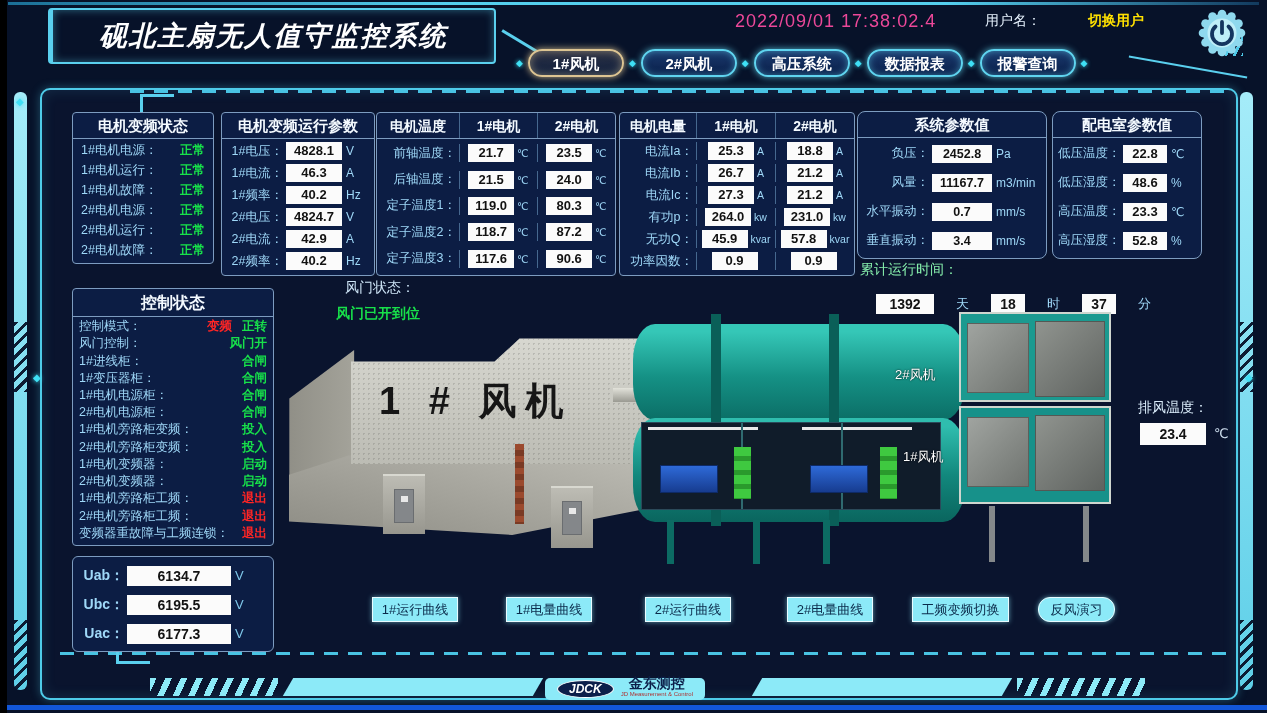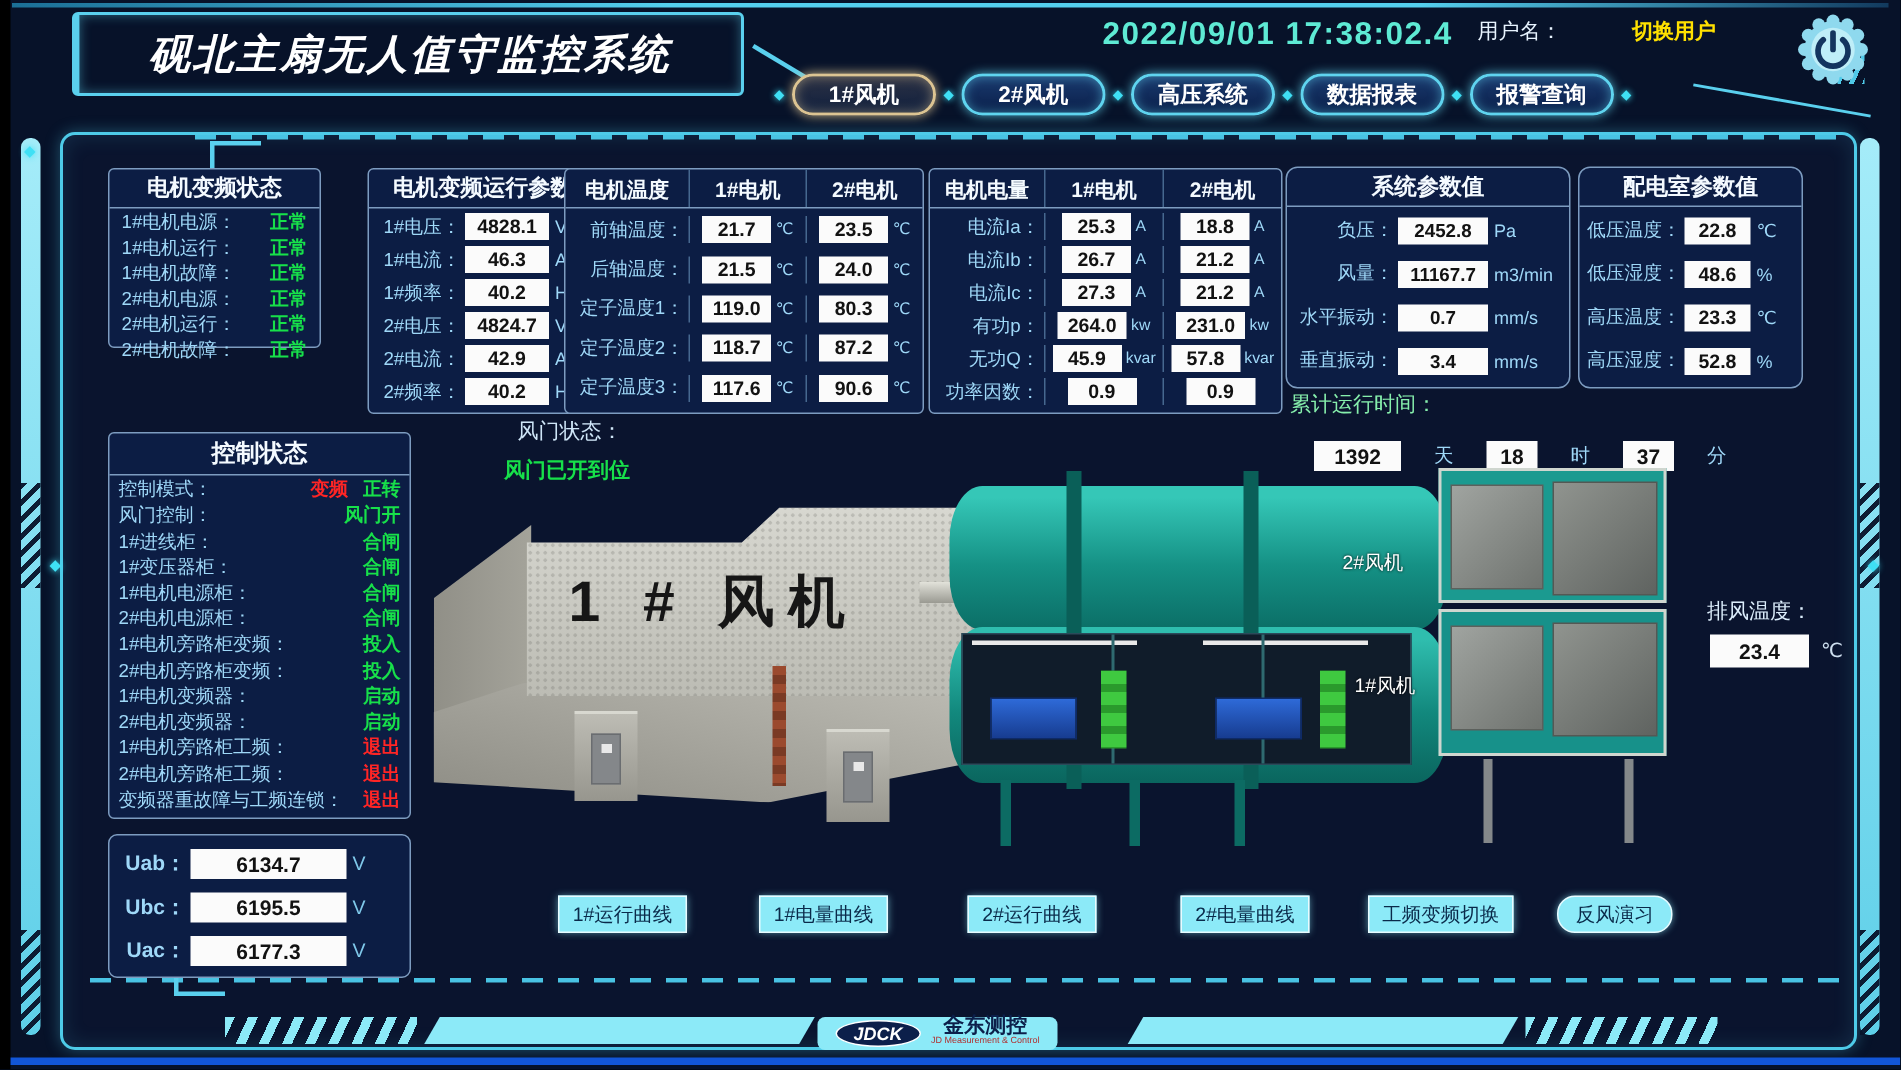--- a/index.html
+++ b/index.html
@@ -7,21 +7,21 @@
   body{font-family:"Liberation Sans","DejaVu Sans",sans-serif;}
   #page{position:relative;width:1267px;height:713px;background:#071229;overflow:hidden;color:#e8f4ff;}
   .abs{position:absolute;}
 
   
   #top-line{left:8px;top:2px;width:1251px;height:3px;background:linear-gradient(90deg,#1b6f96,#54cfee 35%,#54cfee 75%,#123a5e);}
   #title-box{left:48px;top:8px;width:448px;height:56px;border:2px solid #5ad0ee;border-left-width:5px;border-radius:4px;
              box-shadow:0 0 8px rgba(90,208,238,.45) inset;display:flex;align-items:center;justify-content:center;}
   #page-title{font-family:"DejaVu Serif","Liberation Serif",serif;font-style:italic;font-weight:bold;font-size:27px;color:#ffffff;letter-spacing:2px;}
   #title-slash{left:498px;top:44px;width:58px;height:3px;background:#5ad0ee;transform:rotate(31deg);}
-  #hdr-datetime{left:735px;top:11px;font-size:21px;font-weight:bold;color:#5eead4;letter-spacing:1px;}
+  #hdr-datetime{left:735px;top:11px;font-size:18px;font-weight:normal;color:#ec4899;letter-spacing:1px;}
   #hdr-userlabel{left:985px;top:12px;font-size:14px;color:#e8f4ff;}
   #hdr-switchuser{left:1088px;top:12px;font-size:14px;font-weight:bold;color:#ffe100;cursor:pointer;}
   #power-btn{left:1196px;top:7px;width:52px;height:52px;cursor:pointer;}
   #hdr-hatch{left:1225px;top:34px;width:18px;height:22px;background:repeating-linear-gradient(115deg,#4fc9e8 0 3px,transparent 3px 8px);}
   #hdr-line2{left:1128px;top:66px;width:120px;height:2px;background:#5ad0ee;transform:rotate(10deg);}
   #tabs-box{left:516px;top:48px;height:30px;display:flex;align-items:center;gap:5px;}
   .tab{min-width:96px;padding:0 8px;height:28px;line-height:25px;text-align:center;color:#ffffff;font-weight:bold;font-size:15px;
        background:linear-gradient(180deg,#1a3a6e,#0a1f4a);border:2px solid #5fd4ef;border-radius:14px;cursor:pointer;
        box-shadow:0 0 7px rgba(95,212,239,.8), inset 0 0 7px rgba(95,212,239,.5);}
   .tab.active{border-color:#dcc492;background:linear-gradient(180deg,#2c3144,#10203e);
@@ -48,22 +48,22 @@
   .rows-flex{position:absolute;top:27px;bottom:3px;left:0;right:0;display:flex;flex-direction:column;justify-content:space-around;}
   .srow{display:flex;align-items:center;padding:0 8px;}
   .slab{color:#9fd8f8;font-size:12.5px;white-space:nowrap;}
   .svals{margin-left:auto;display:flex;gap:10px;}
   .sval{font-size:12.5px;font-weight:bold;}
   .green{color:#17e04a;} .red{color:#ff2525;}
   .prow{display:flex;align-items:center;padding:0 5px;}
   .plab{color:#9fd8f8;font-size:12.5px;text-align:right;white-space:nowrap;}
   .vbox{display:inline-block;background:#fbfbfb;color:#121212;font-weight:bold;font-size:13px;text-align:center;height:18px;line-height:18px;margin-left:3px;}
   .punit{color:#9fd8f8;font-size:12px;margin-left:4px;white-space:nowrap;}
-  #vfd-status{left:72px;top:112px;width:142px;height:120px;}
-  #vfd-params{left:221px;top:112px;width:154px;height:164px;margin-left:24px;}
+  #vfd-status{left:72px;top:112px;width:142px;height:152px;}
+  #vfd-params{left:221px;top:112px;width:154px;height:164px;}
   #vfd-params .plab{width:56px;} #vfd-params .vbox{width:56px;}
   #motor-temp{left:376px;top:112px;width:240px;height:164px;}
   #motor-power{left:619px;top:112px;width:236px;height:164px;}
   .thead{display:flex;height:26px;line-height:26px;border-bottom:1px solid #7d9cc0;font-weight:bold;font-size:14px;color:#f4faff;text-align:center;}
   .trow{display:flex;align-items:center;}
   .tc1{text-align:right;padding-right:3px;color:#9fd8f8;font-size:12.5px;white-space:nowrap;}
   .tc2,.tc3{display:flex;align-items:center;justify-content:center;gap:3px;border-left:1px solid #46688f;height:100%;}
   .thead .tc1{color:#f4faff;text-align:center;padding:0;font-size:14px;}
   #motor-temp .tc1{width:82px;} #motor-temp .tc2,#motor-temp .tc3{width:78px;}
   #motor-power .tc1{width:76px;} #motor-power .tc2,#motor-power .tc3{width:79px;}

